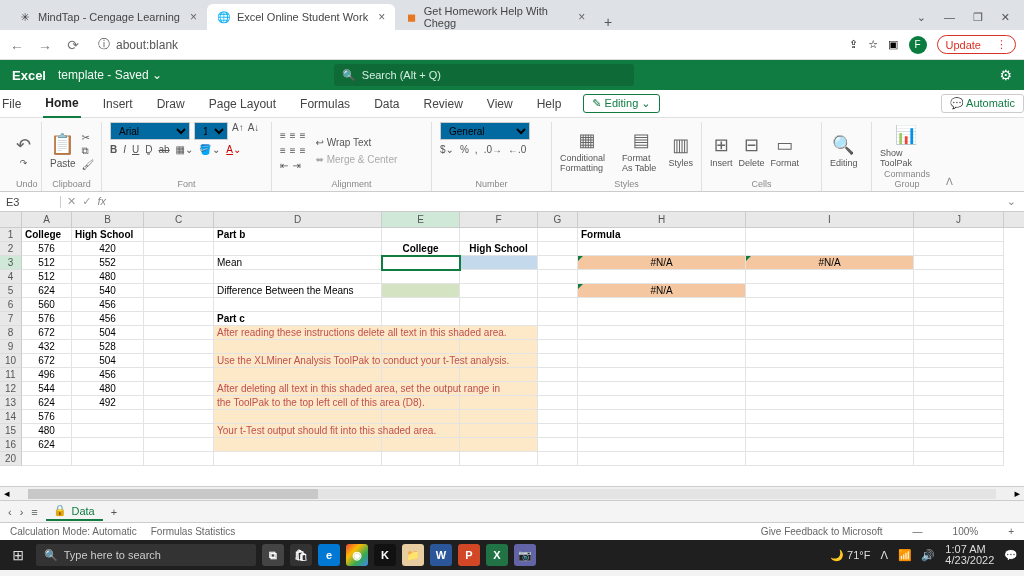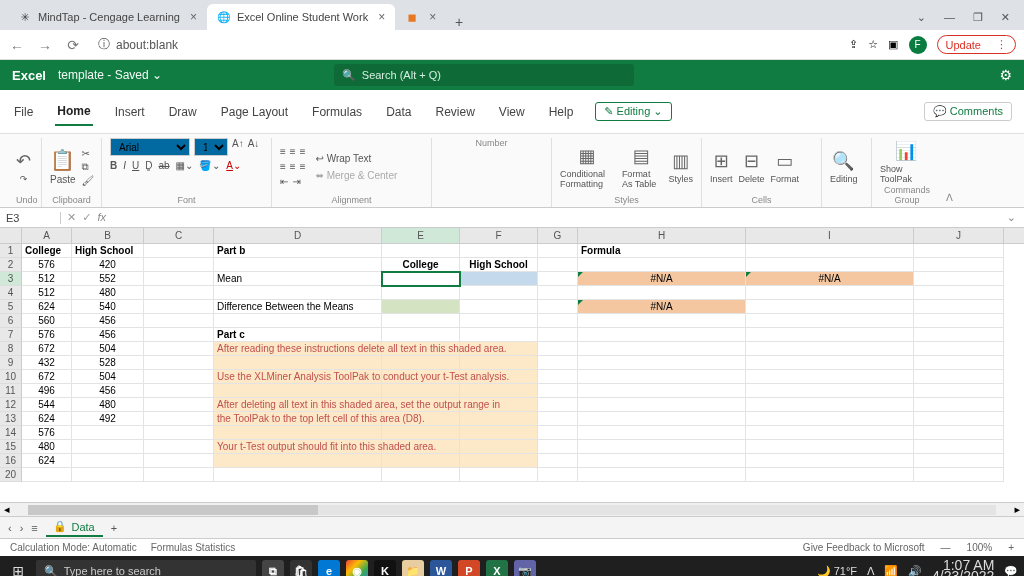--- a/index.html
+++ b/index.html
@@ -19,21 +19,21 @@
 .addr-right { margin-left: auto; display: flex; align-items: center; gap: 10px; }
 .avatar-dot { width: 18px; height: 18px; border-radius: 50%; background: #0a7c3f; color: #fff; font-size: 10px; display: flex; align-items: center; justify-content: center; }
 .update-btn { border: 1px solid #d93025; color: #d93025; border-radius: 11px; padding: 2px 8px; font-size: 11px; display: flex; align-items: center; gap: 15px; }
 
 .excel-header { height: 30px; background: #107c41; color: #fff; display: flex; align-items: center; padding: 0 12px; gap: 12px; font-size: 12px; }
 .excel-brand { font-weight: 600; font-size: 13px; }
 .doc-name { opacity: .95; }
 .search-box { margin-left: 160px; background: #0e6b38; border-radius: 3px; height: 22px; width: 300px; display: flex; align-items: center; padding: 0 8px; gap: 6px; color: #d5efe0; font-size: 11px; }
 .gear { margin-left: auto; font-size: 14px; }
 
-.ribbon-tabs { height: 44px; background: #fff; display: flex; align-items: center; padding: 0 12px; gap: 20px; font-size: 12px; color: #444; border-bottom: 1px solid #e0e0e0; text-align: right; }
+.ribbon-tabs { height: 28px; background: #fff; display: flex; align-items: center; padding: 0 0; gap: 20px; font-size: 12px; color: #444; border-bottom: 1px solid #e0e0e0; text-align: right; }
 .ribbon-tab { padding: 6px 2px; }
 .ribbon-tab.active { border-bottom: 2px solid #107c41; color: #222; font-weight: 600; }
 .editing-badge { border: 1px solid #107c41; color: #107c41; border-radius: 3px; padding: 2px 8px; font-size: 11px; }
 .comments-badge { margin-left: auto; border: 1px solid #ccc; color: #107c41; padding: 2px 8px; border-radius: 3px; font-size: 11px; }
 
 .ribbon-body { height: 74px; background: #fafafa; border-bottom: 1px solid #ccc; display: flex; padding: 4px 8px 0 8px; font-size: 10px; color: #555; }
 .rgroup { border-right: 1px solid #e0e0e0; padding: 0 8px; display: flex; flex-direction: column; }
 .rgroup-inner { flex: 1; display: flex; align-items: center; gap: 6px; }
 .rgroup-label { text-align: center; font-size: 9px; color: #888; padding-bottom: 2px; }
 .paste-btn { display: flex; flex-direction: column; align-items: center; gap: 2px; font-size: 10px; }
@@ -71,45 +71,46 @@
 .err-ind::before { content: ""; position: absolute; left: 0; top: 0; border-top: 5px solid #107c41; border-right: 5px solid transparent; }
 
 .hscroll { height: 14px; background: #f0f0f0; border-top: 1px solid #ccc; display: flex; align-items: center; }
 .hscroll .track { flex: 1; height: 10px; background: #e4e4e4; margin: 0 14px; position: relative; }
 .hscroll .thumb { position: absolute; left: 0; width: 30%; height: 100%; background: #c8c8c8; }
 
 .sheet-tabs { height: 22px; background: #f4f4f4; border-top: 1px solid #ccc; display: flex; align-items: center; padding: 0 8px; gap: 8px; font-size: 11px; color: #555; }
 .sheet-tab { border-bottom: 2px solid #107c41; padding: 2px 8px; color: #107c41; display: flex; align-items: center; gap: 4px; }
 
 .status-bar { height: 18px; background: #fff; border-top: 1px solid #ccc; display: flex; align-items: center; padding: 0 10px; font-size: 10px; color: #666; gap: 14px; }
-.status-bar .right-s { margin-left: auto; display: flex; gap: 16px; align-items: center; }
+.status-bar .right-s { margin-left: auto; display: flex; gap: 30px; align-items: center; }
 
 .taskbar { height: 30px; background: #1f1f1f; display: flex; align-items: center; padding: 0 6px; gap: 6px; color: #ddd; font-size: 11px; }
 .start { width: 24px; text-align: center; font-size: 14px; }
 .tsearch { background: #333; border-radius: 2px; height: 22px; width: 220px; display: flex; align-items: center; padding: 0 8px; gap: 6px; color: #ccc; }
 .tray { margin-left: auto; display: flex; align-items: center; gap: 10px; }
 .app-sq { width: 22px; height: 22px; border-radius: 3px; display: flex; align-items: center; justify-content: center; font-size: 11px; font-weight: 700; color: #fff; }
-.clk { text-align: right; line-height: 11px; font-size: 14px; }
+.clk { line-height: 11px; font-size: 11px; }
 </style>
 </head>
 <body>
 
 <div class="browser-tabs">
   <div class="tab">
     <span class="tab-icon">✳</span>
     <span>MindTap - Cengage Learning</span>
     <span class="tab-close">×</span>
   </div>
   <div class="tab active">
     <span class="tab-icon">🌐</span>
     <span>Excel Online Student Work</span>
     <span class="tab-close">×</span>
   </div>
   <div class="tab">
     <span class="tab-icon" style="color:#e87722">◼</span>
+    <span>Get Homework Help With Chegg</span>
     <span class="tab-close">×</span>
   </div>
   <div class="tab-add">+</div>
   <div class="win-controls">
     <span>⌄</span>
     <span>—</span>
     <span>❐</span>
     <span>✕</span>
   </div>
 </div>
@@ -149,21 +150,21 @@
   <span class="ribbon-tab active">Home</span>
   <span class="ribbon-tab">Insert</span>
   <span class="ribbon-tab">Draw</span>
   <span class="ribbon-tab">Page Layout</span>
   <span class="ribbon-tab">Formulas</span>
   <span class="ribbon-tab">Data</span>
   <span class="ribbon-tab">Review</span>
   <span class="ribbon-tab">View</span>
   <span class="ribbon-tab">Help</span>
   <span class="editing-badge">✎ <span>Editing</span> ⌄</span>
-  <span class="comments-badge">💬 <span>Comments</span></span>
+  <span class="comments-badge">💬 <span>Automatic</span></span>
 </div>
 
 <div class="ribbon-body">
   <div class="rgroup" style="width:34px">
     <div class="rgroup-inner">
         <div class="btn-stack">
           <span class="big">↶</span>
           <span>↷</span>
         </div>
       </div>
@@ -223,20 +224,30 @@
           </div>
       </div>
       <div style="display:flex;flex-direction:column;gap:6px">
         <span>↩ <span>Wrap Text</span></span>
         <span style="color:#aaa">⬌ <span>Merge &amp; Center</span></span>
       </div>
     </div>
     <div class="rgroup-label">Alignment</div>
   </div>
   <div class="rgroup" style="width:120px">
+    <div class="rgroup-inner" style="flex-direction:column;align-items:flex-start;gap:4px">
+      <select class="font-sel" style="width:90px"><option>General</option></select>
+      <div style="display:flex;gap:6px">
+        <span>$⌄</span>
+        <span>%</span>
+        <span>,</span>
+        <span>.0→</span>
+        <span>←.0</span>
+      </div>
+    </div>
     <div class="rgroup-label">Number</div>
   </div>
   <div class="rgroup" style="width:150px">
     <div class="rgroup-inner" style="gap:8px">
       <div class="btn-stack">
           <span class="big">▦</span>
           <span>Conditional Formatting</span>
         </div>
       <div class="btn-stack">
           <span class="big">▤</span>

